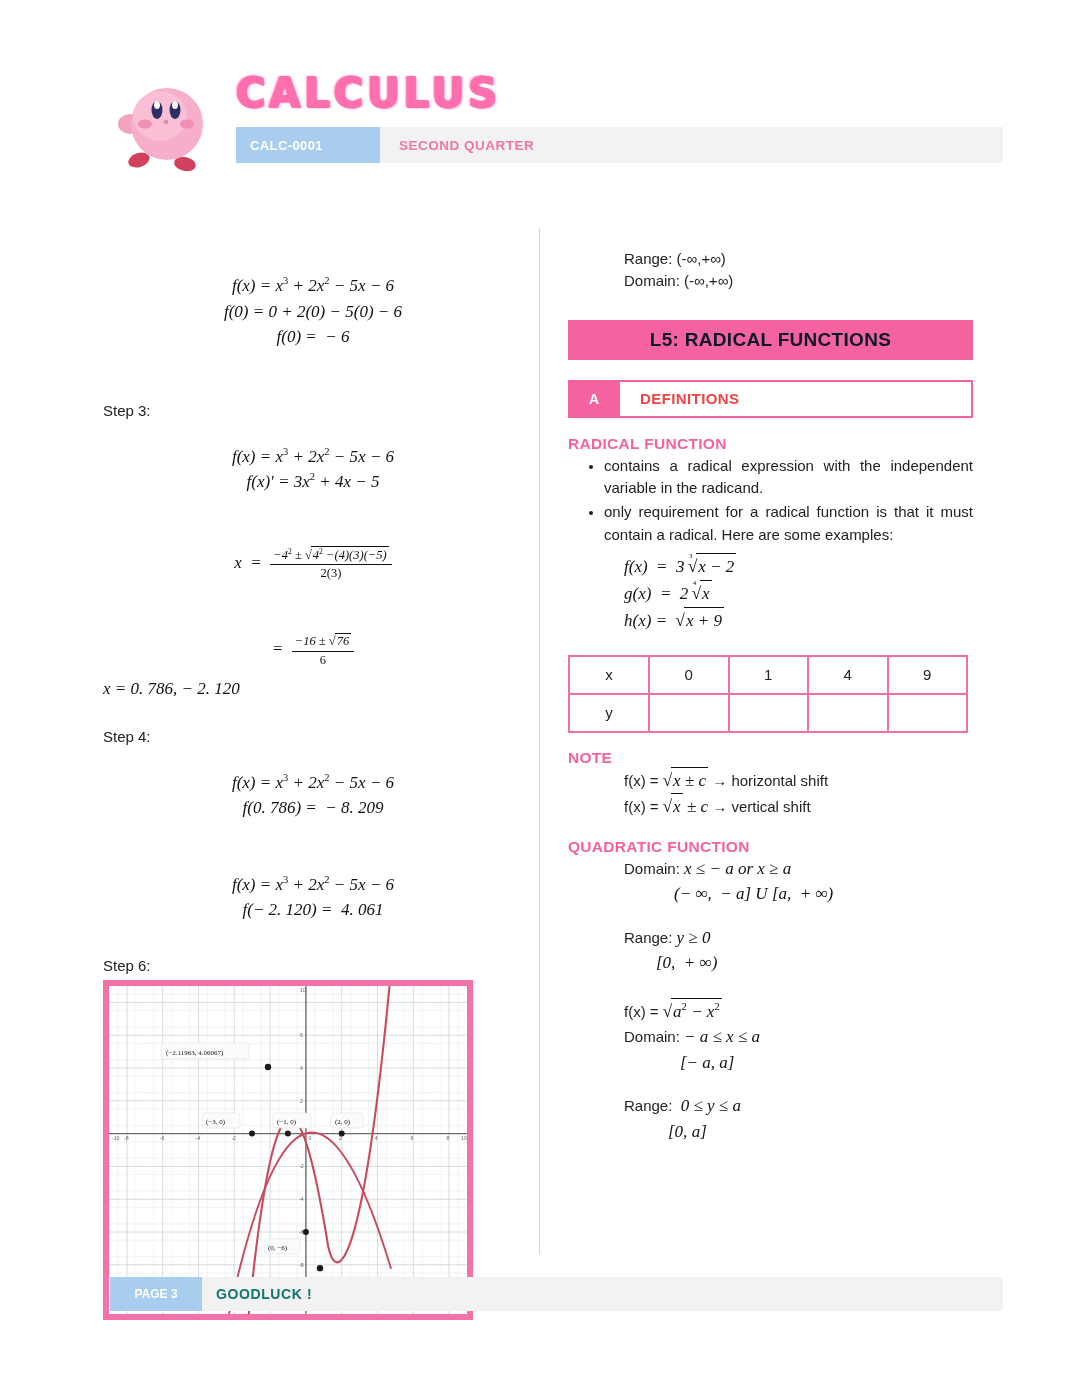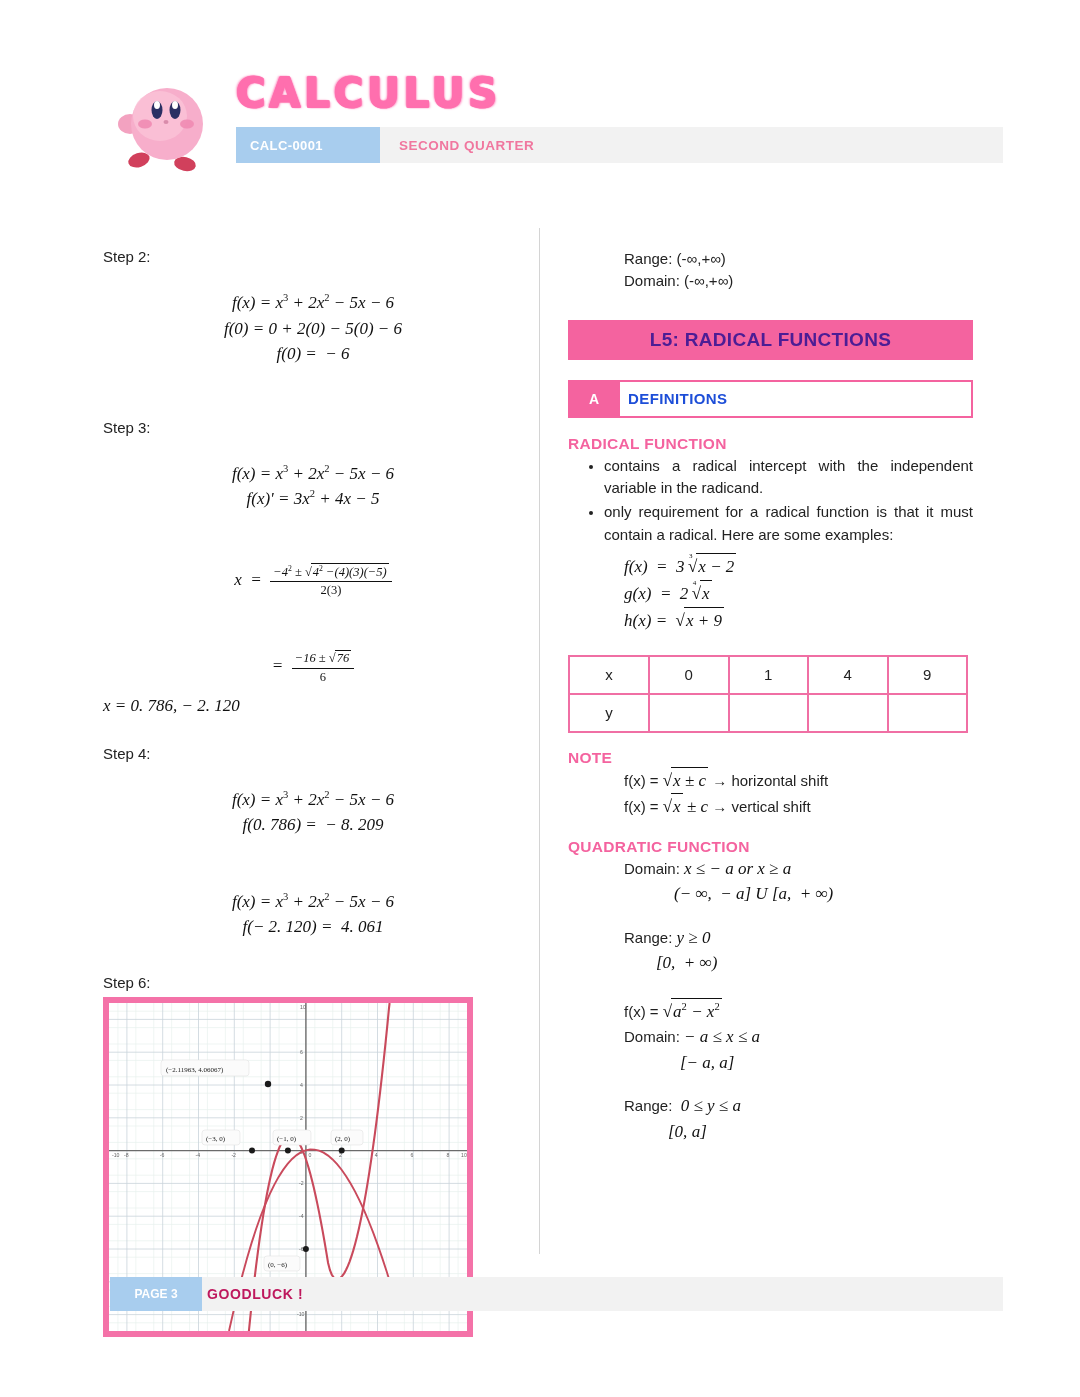--- a/index.html
+++ b/index.html
@@ -64,42 +64,42 @@
   .rad > .radbody { display:inline-block; border-top:1px solid #111; padding:0 2px; margin-left:-1px; }
 
   
   .graph-wrap { position:relative; width:370px; height:340px; border:6px solid #f472a8; background:#ffffff; }
   .graph-wrap svg { display:block; }
 
   
   .plain { font-family:"Liberation Sans", sans-serif; font-size:15px; color:#222; line-height:1.45; }
   .dr-indent { padding-left:56px; }
 
-  .lesson-bar { width:405px; height:40px; background:#f4639f; color:#4c1d95; font-size:19px; font-weight:bold; display:flex; align-items:center; justify-content:center; letter-spacing:.3px; }
+  .lesson-bar { width:405px; height:40px; background:#f4639f; color:#0f172a; font-size:19px; font-weight:bold; display:flex; align-items:center; justify-content:center; letter-spacing:.3px; }
   .def-row { width:405px; height:38px; display:flex; align-items:stretch; }
   .def-letter { width:52px; background:#f4639f; color:#fff; font-size:14px; font-weight:bold; display:flex; align-items:center; justify-content:center; }
-  .def-name { flex:1; border:2px solid #f4639f; border-left:none; background:#fff; color:#1d4ed8; font-size:15px; font-weight:bold; display:flex; align-items:center; padding-left:8px; letter-spacing:.4px; }
+  .def-name { flex:1; border:2px solid #f4639f; border-left:none; background:#fff; color:#ef4444; font-size:15px; font-weight:bold; display:flex; align-items:center; padding-left:20px; letter-spacing:.4px; }
 
   .pink-head { color:#f4639f; font-size:15.5px; font-weight:bold; letter-spacing:.3px; }
 
   ul.bullets { margin:2px 0 0 0; padding-left:36px; }
   ul.bullets li { font-size:15px; line-height:1.52; color:#222; text-align:justify; margin-bottom:1px; }
   ul.bullets li::marker { font-size:14px; }
 
   .xy-table { width:400px; border-collapse:collapse; margin-top:4px; }
   .xy-table td { border:2px solid #f06fa4; height:38px; text-align:center; font-size:15px; color:#222; }
   .xy-table td.lbl { width:80px; }
 
   .note-lines { padding-left:56px; font-size:15px; line-height:1.6; }
   .qf-lines { padding-left:56px; font-size:15px; line-height:1.55; }
 
   
   .footer { position:absolute; left:110px; top:1277px; width:893px; height:34px; background:#f2f2f2; display:flex; align-items:center; }
   .footer-page { width:92px; height:34px; background:#a8cdee; color:#ffffff; font-size:12px; font-weight:bold; display:flex; align-items:center; justify-content:center; }
-  .footer-msg { color:#be185d; font-size:14px; font-weight:bold; letter-spacing:.6px; padding-left:5px; }
+  .footer-msg { color:#0f766e; font-size:14px; font-weight:bold; letter-spacing:.6px; padding-left:14px; }
 </style>
 </head>
 <body>
 
 <div class="page">
 
   <div class="header">
 
     <div class="mascot">
       <svg width="104" height="100" viewBox="0 0 104 100">
@@ -123,21 +123,20 @@
     <div class="hdr-bar">
       <div class="hdr-code">CALC-0001</div>
       <div class="hdr-quarter">SECOND QUARTER</div>
     </div>
   </div>
 
   <div class="divider"></div>
 
   <div class="col-left">
 
-    <div class="step-label">Step 2:</div>
     <div class="math center-block">
       <span class="stack">
         <span class="eqline"><i>f</i>(<i>x</i>) = <i>x</i><sup class="exn">3</sup> + 2<i>x</i><sup class="exn">2</sup> − 5<i>x</i> − 6</span>
       </span><br>
       <span class="stack">
         <span class="eqline"><i>f</i>(0) = 0 + 2(0) − 5(0) − 6</span>
       </span><br>
       <span class="stack">
         <span class="eqline"><i>f</i>(0) = &nbsp;− 6</span>
       </span>
@@ -380,21 +379,21 @@
     <div class="def-row">
       <div class="def-letter">A</div>
       <div class="def-name">DEFINITIONS</div>
     </div>
 
     <div style="height:17px"></div>
 
     <div class="pink-head">RADICAL FUNCTION</div>
 
     <ul class="bullets">
-      <li>contains a radical intercept with the independent variable in the radicand.</li>
+      <li>contains a radical expression with the independent variable in the radicand.</li>
       <li>only requirement for a radical function is that it must contain a radical. Here are some examples:</li>
     </ul>
 
     <div class="math" style="padding-left:56px; line-height:1.55; margin-top:6px;">
       <div class="eqline"><i>f</i>(<i>x</i>) &nbsp;= &nbsp;3 <span class="rad"><span class="radsym" style="position:relative;"><span style="position:absolute;top:-6px;left:1px;font-size:7px;">3</span>√</span><span class="radbody"><i>x</i> − 2</span></span></div>
       <div class="eqline"><i>g</i>(<i>x</i>) &nbsp;= &nbsp;2 <span class="rad"><span class="radsym" style="position:relative;"><span style="position:absolute;top:-6px;left:1px;font-size:7px;">4</span>√</span><span class="radbody"><i>x</i></span></span></div>
       <div class="eqline"><i>h</i>(<i>x</i>) = &nbsp;<span class="rad"><span class="radsym">√</span><span class="radbody"><i>x</i> + 9</span></span></div>
     </div>
 
     <div style="height:16px"></div>

